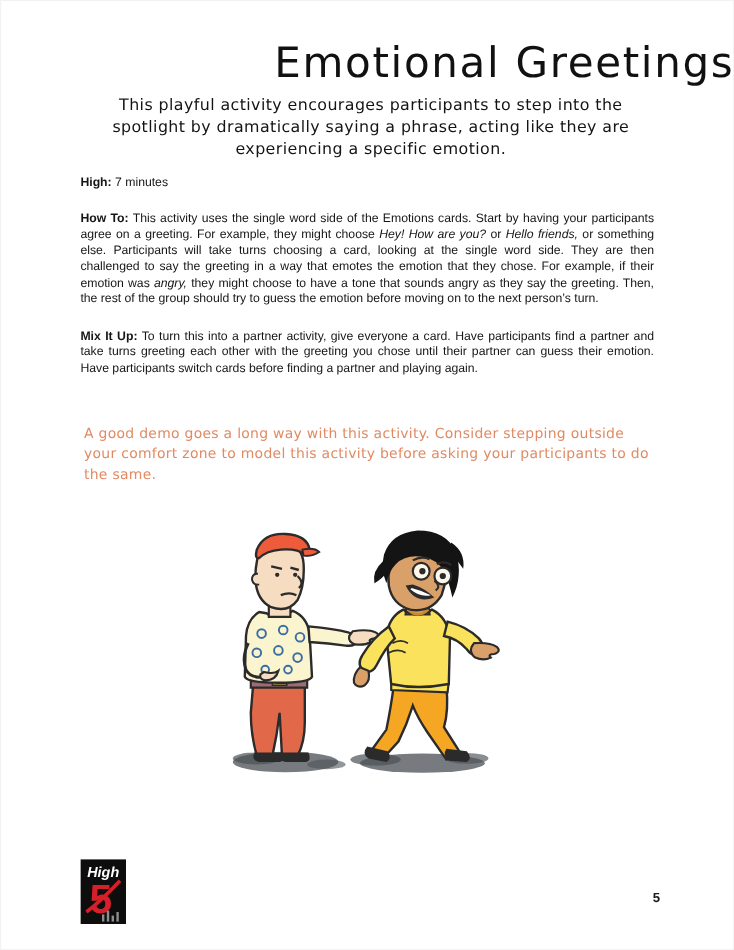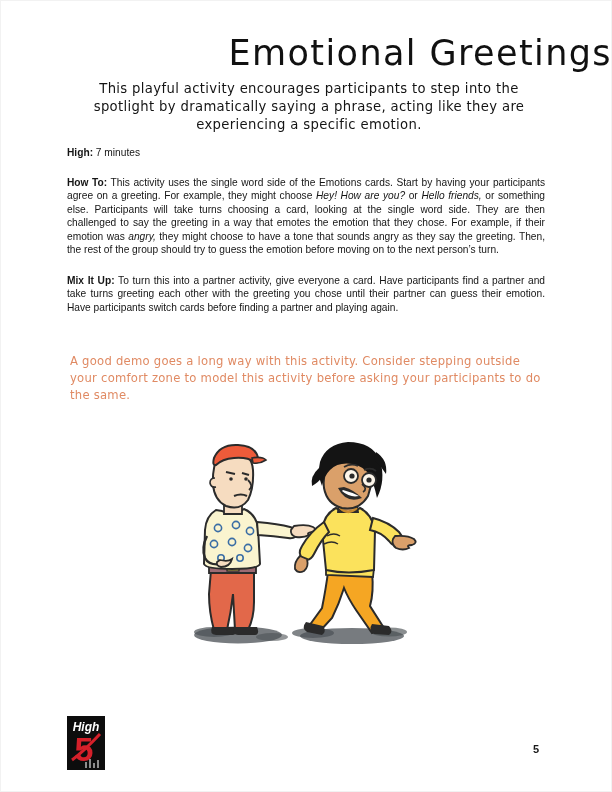--- a/index.html
+++ b/index.html
@@ -90,21 +90,21 @@
     top: 432px;
     width: 252px;
     height: 228px;
   }
   .illustration svg { display: block; width: 100%; height: 100%; }
 
   
   .footer {
     position: absolute;
     left: 67px;
-    right: 73px;
+    right: 62px;
     bottom: 20px;
     height: 56px;
     padding-left: 24px;
   }
   .logo {
     position: absolute;
     left: 0;
     top: 0;
     width: 38px;
     height: 54px;

